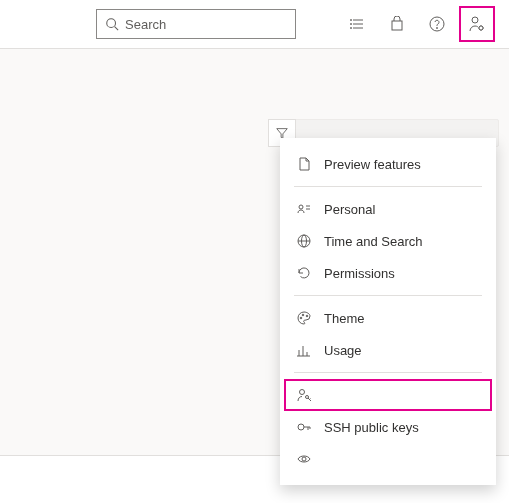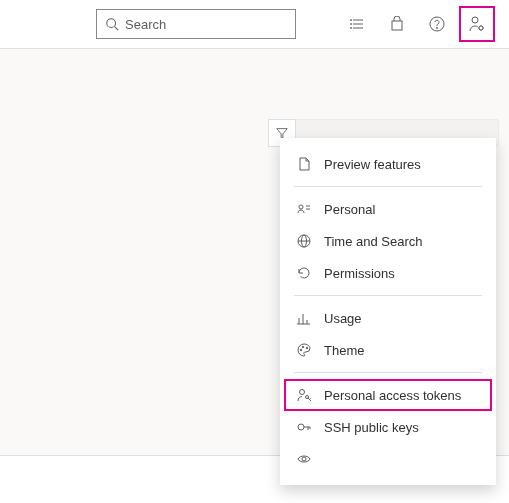--- a/index.html
+++ b/index.html
@@ -209,46 +209,45 @@
       <svg width="16" height="16" viewBox="0 0 16 16" fill="none" stroke="#605e5c" stroke-width="1">
         <path d="M3 8 a5 5 0 1 1 1.5 3.5"></path>
           <polyline points="3,4 3,8 7,8"></polyline>
       </svg>
       <span>Permissions</span>
     </div>
     <div class="menu-sep"></div>
 
     <div class="menu-item">
       <svg width="16" height="16" viewBox="0 0 16 16" fill="none" stroke="#605e5c" stroke-width="1">
+        <path d="M8 2 a6 6 0 1 0 0 12 c1 0 1-1 0-2 s0-2 2-2 a4 4 0 0 0 4-4 c0-2-3-4-6-4z"></path>
+          <circle cx="5" cy="8" r=".8" fill="#605e5c"></circle>
+          <circle cx="7" cy="5" r=".8" fill="#605e5c"></circle>
+          <circle cx="11" cy="6" r=".8" fill="#605e5c"></circle>
+      </svg>
+      <span>Theme</span>
+    </div>
+    <div class="menu-item">
+      <svg width="16" height="16" viewBox="0 0 16 16" fill="none" stroke="#605e5c" stroke-width="1">
         <line x1="3" y1="14" x2="3" y2="8"></line>
           <line x1="7" y1="14" x2="7" y2="4"></line>
           <line x1="11" y1="14" x2="11" y2="10"></line>
           <line x1="1" y1="14" x2="14" y2="14"></line>
       </svg>
       <span>Usage</span>
     </div>
-    <div class="menu-item">
-      <svg width="16" height="16" viewBox="0 0 16 16" fill="none" stroke="#605e5c" stroke-width="1">
-        <path d="M8 2 a6 6 0 1 0 0 12 c1 0 1-1 0-2 s0-2 2-2 a4 4 0 0 0 4-4 c0-2-3-4-6-4z"></path>
-          <circle cx="5" cy="8" r=".8" fill="#605e5c"></circle>
-          <circle cx="7" cy="5" r=".8" fill="#605e5c"></circle>
-          <circle cx="11" cy="6" r=".8" fill="#605e5c"></circle>
-      </svg>
-      <span>Theme</span>
-    </div>
     <div class="menu-sep"></div>
 
     <div class="menu-item highlighted">
       <svg width="16" height="16" viewBox="0 0 16 16" fill="none" stroke="#605e5c" stroke-width="1">
         <circle cx="6" cy="5" r="2.5"></circle>
           <path d="M2 14 c0-3 2-4.5 4-4.5"></path>
           <circle cx="11" cy="10" r="1.5"></circle>
           <path d="M12 11 l3 3 M13.5 12.5 l1 -1"></path>
       </svg>
-      <span>Personal access tokens</span>
     </div>
     <div class="menu-item">
       <svg width="16" height="16" viewBox="0 0 16 16" fill="none" stroke="#605e5c" stroke-width="1">
         <circle cx="5" cy="8" r="3"></circle>
           <line x1="8" y1="8" x2="14" y2="8"></line>
           <line x1="12" y1="8" x2="12" y2="11"></line>
           <line x1="14" y1="8" x2="14" y2="10"></line>
       </svg>
       <span>SSH public keys</span>
     </div>

